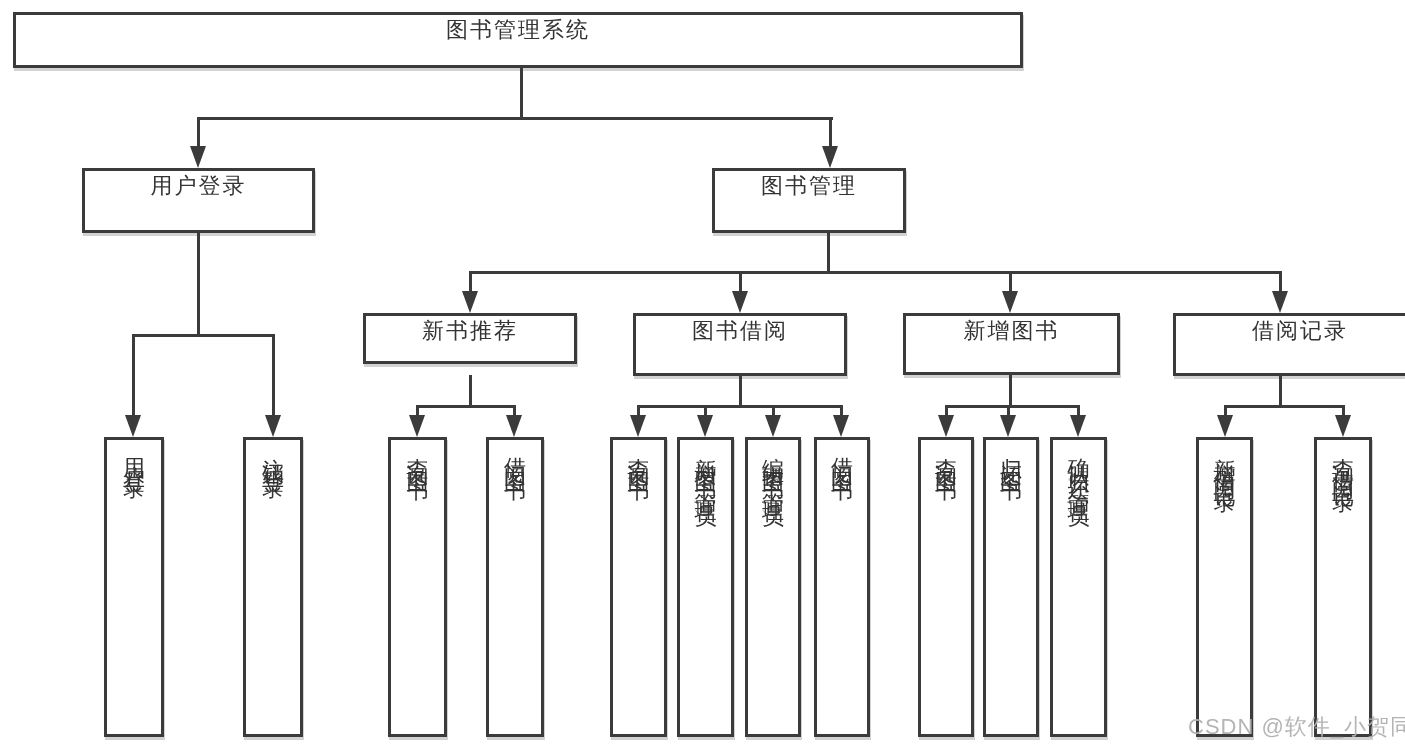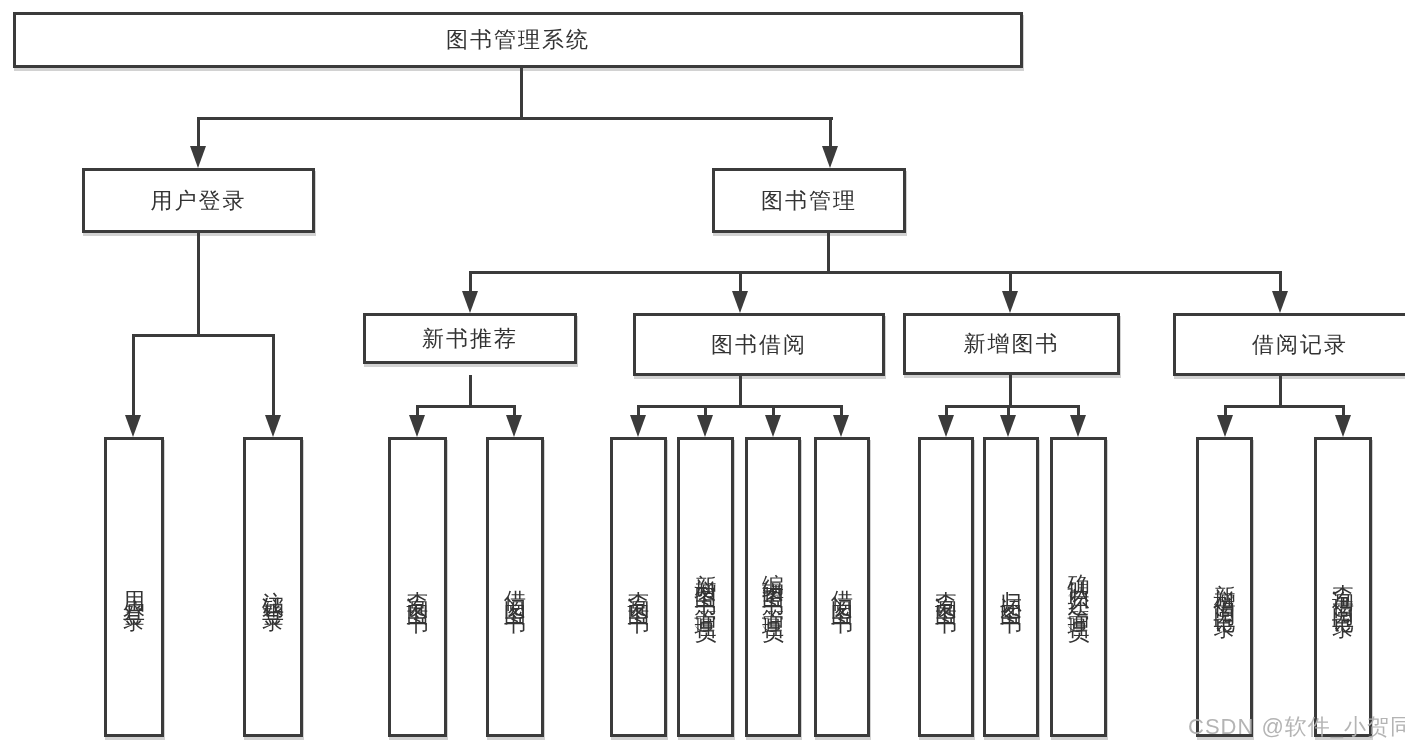--- a/index.html
+++ b/index.html
@@ -3,21 +3,21 @@
 <meta charset="utf-8">
 <style>
   html,body{margin:0;padding:0;background:#fff;}
   #stage{
     position:relative;width:1405px;height:747px;background:#ffffff;overflow:hidden;
     font-family:"Liberation Sans",sans-serif;color:#333333;
   }
   .box{
     position:absolute;background:#ffffff;border:3px solid #3b3b3b;box-sizing:border-box;
     box-shadow:1px 3px 0 rgba(125,125,125,0.35);
-    display:flex;align-items:center;justify-content:center;
+    display:flex;align-items:flex-start;justify-content:center;
     font-size:22px;color:#333333;letter-spacing:2px;
   }
   .vt{
     writing-mode:vertical-rl;text-orientation:mixed;letter-spacing:7px;line-height:1;
   }
   .vline{position:absolute;width:3px;background:#3b3b3b;}
   .hline{position:absolute;height:3px;background:#3b3b3b;}
   .arrow{
     position:absolute;width:0;height:0;
     border-left:8px solid transparent;border-right:8px solid transparent;
@@ -65,21 +65,21 @@
   <div class="vline" style="left:739px;top:271px;height:22px"></div>
   <div class="arrow" style="left:732px;top:291px"></div>
   <div class="vline" style="left:1009px;top:271px;height:22px"></div>
   <div class="arrow" style="left:1002px;top:291px"></div>
   <div class="vline" style="left:1279px;top:271px;height:22px"></div>
   <div class="arrow" style="left:1272px;top:291px"></div>
 
   <div class="box" style="left:363px;top:313px;width:214px;height:51px">
     <span>新书推荐</span>
   </div>
-  <div class="box" style="left:633px;top:313px;width:252px;height:63px">
+  <div class="box" style="left:633px;top:313px;width:214px;height:63px">
     <span>图书借阅</span>
   </div>
   <div class="box" style="left:903px;top:313px;width:217px;height:62px">
     <span>新增图书</span>
   </div>
   <div class="box" style="left:1173px;top:313px;width:254px;height:63px">
     <span>借阅记录</span>
   </div>
 
   <div class="vline" style="left:469px;top:375px;height:33px"></div>

